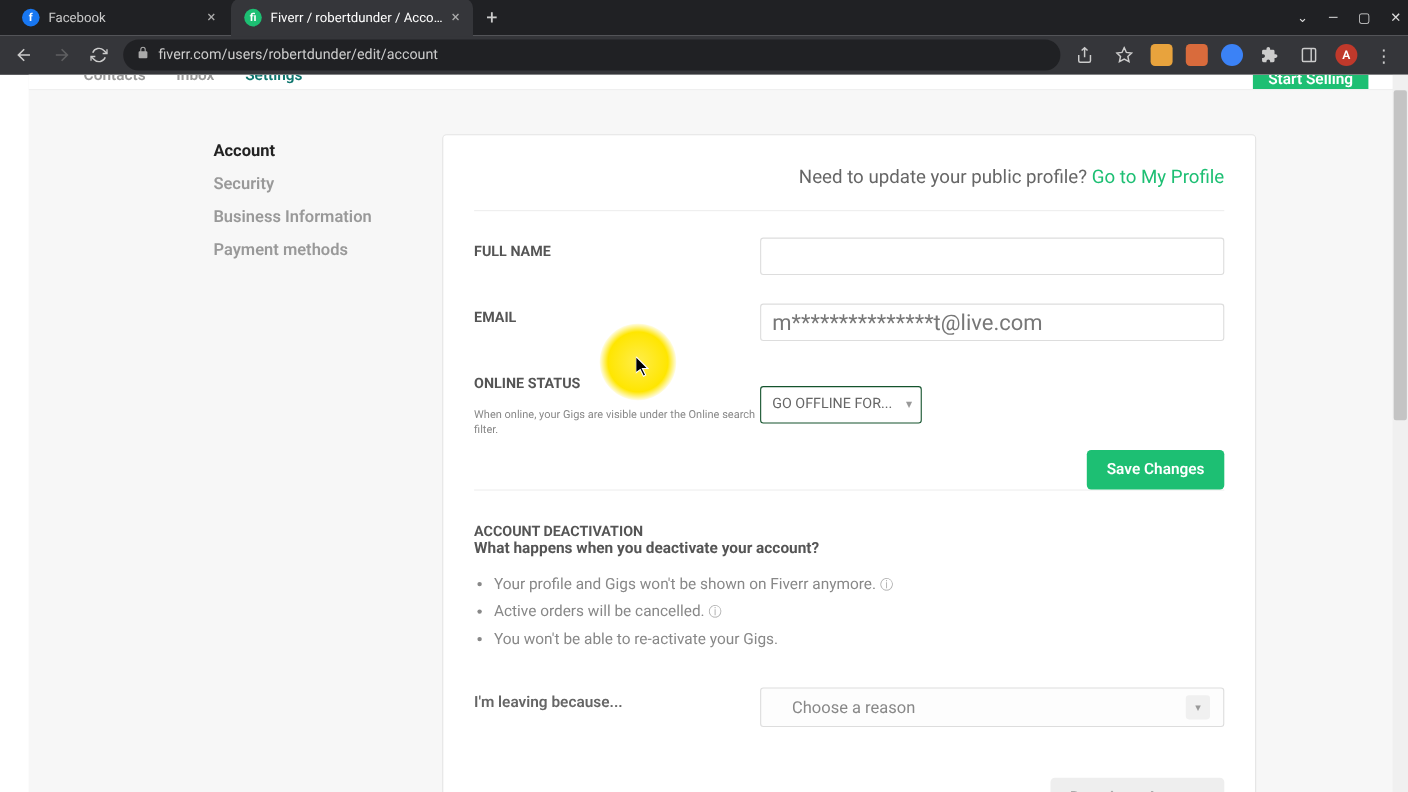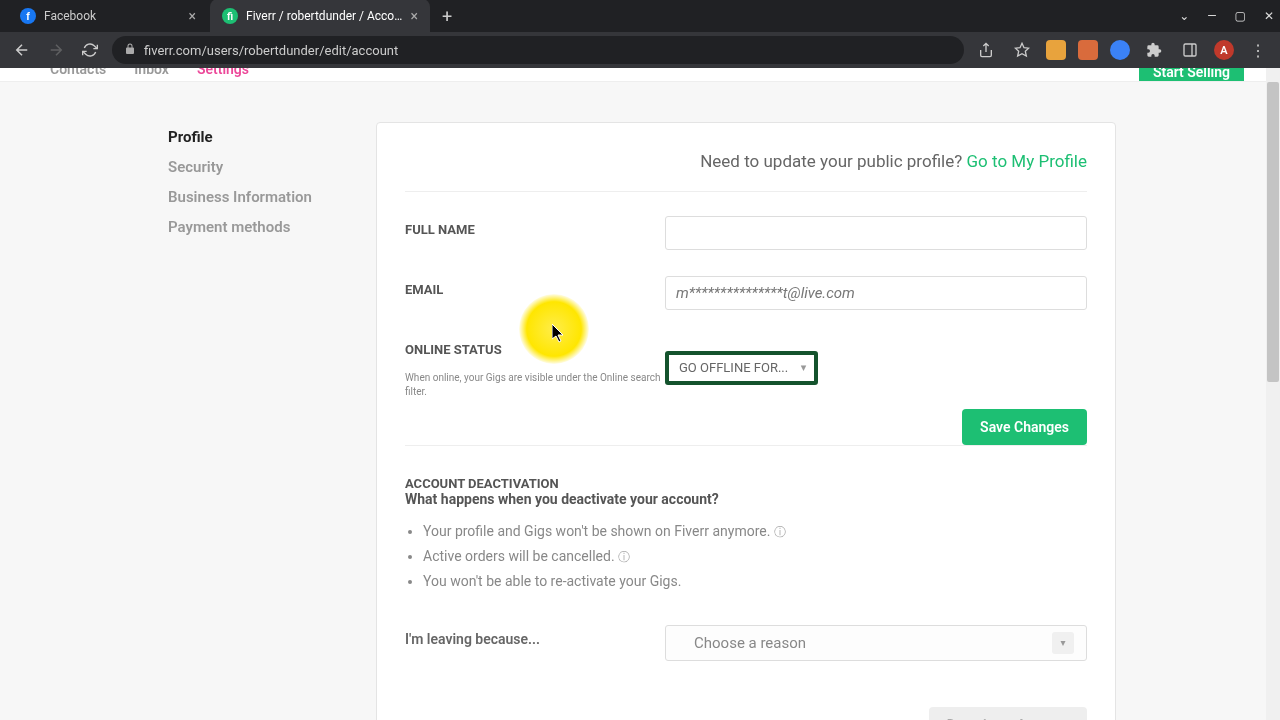--- a/index.html
+++ b/index.html
@@ -16,41 +16,41 @@
 .newtab { color: #ccc; font-size: 18px; padding: 0 10px; height: 34px; display: flex; align-items: center; }
 
 .addrbar { height: 36px; background: #35363a; display: flex; align-items: center; padding: 0 10px; gap: 10px; }
 .nav-icon { color: #ccc; display: flex; align-items: center; justify-content: center; width: 24px; height: 24px; }
 .urlbox { flex: 1; background: #202124; border-radius: 16px; height: 28px; display: flex; align-items: center; padding: 0 12px; color: #ccc; font-size: 13px; }
 .urlbox .lock { margin-right: 8px; }
 .ext-icons { display: flex; gap: 12px; align-items: center; }
 .ext-icon { width: 20px; height: 20px; border-radius: 4px; }
 
 
-.page { background: #f7f7f7; height: calc(720px - 32px - 36px - 36px); position: relative; overflow: hidden; }
+.page { background: #f7f7f7; height: calc(720px - 32px - 36px - 36px); position: relative; overflow: hidden; margin-left: 26px; }
 .top-nav { height: 14px; background: #fff; border-bottom: 1px solid #eee; display: flex; align-items: center; padding: 0 50px; position: relative; overflow: hidden; }
 .top-nav-items { display: flex; gap: 28px; color: #999; font-size: 14px; font-weight: 600; position: relative; top: -6px; }
-.top-nav-items .navitem.active { color: #ec4899; }
+.top-nav-items .navitem.active { color: #0f766e; }
 .start-selling { position: absolute; right: 36px; top: -12px; background: #1dbf73; color: #fff; padding: 8px 14px; border-radius: 4px; font-size: 14px; font-weight: 600; }
 
 .content-wrap { display: flex; padding: 40px 100px 0 168px; gap: 48px; }
 .sidebar { width: 160px; padding-top: 0; }
 .sidebar-item { color: #999; font-size: 15px; padding: 6px 0; font-weight: 600; cursor: pointer; }
 .sidebar-item.active { color: #222; font-weight: 700; }
 
 .main-panel { background: #fff; border: 1px solid #e4e4e4; border-radius: 4px; width: 740px; padding: 28px; }
 .profile-hint { text-align: right; color: #666; font-size: 17px; padding-bottom: 20px; border-bottom: 1px solid #eee; margin-bottom: 24px; }
 .profile-hint a { color: #1dbf73; text-decoration: none; }
 
 .form-row { display: flex; align-items: flex-start; margin-bottom: 26px; }
 .form-label { width: 260px; color: #555; font-size: 13px; font-weight: 700; text-transform: uppercase; padding-top: 6px; }
 .form-label .sub { font-weight: 400; text-transform: none; color: #888; font-size: 10px; margin-top: 14px; line-height: 1.4; }
 .form-field { flex: 1; }
-.text-input { width: 100%; height: 34px; border: 1px solid #ddd; border-radius: 3px; padding: 16px 10px; font-size: 15px; color: #777; font-style: italic; }
-.select-box { height: 34px; border: 4px solid #14532d; border-radius: 3px; padding: 0 26px 0 10px; font-size: 13px; color: #666; display: inline-flex; align-items: center; position: relative; background: #fff; cursor: pointer; }
+.text-input { width: 100%; height: 34px; border: 1px solid #ddd; border-radius: 3px; padding: 16px 10px; font-size: 20px; color: #777; }
+.select-box { height: 34px; border: 1px solid #14532d; border-radius: 3px; padding: 0 26px 0 10px; font-size: 13px; color: #666; display: inline-flex; align-items: center; position: relative; background: #fff; cursor: pointer; }
 .select-box::after { content: "▾"; position: absolute; right: 8px; color: #999; font-size: 11px; }
 .select-wide { width: 100%; height: 36px; border: 1px solid #ddd; border-radius: 3px; padding: 0 28px; font-size: 15px; color: #888; display: flex; align-items: center; position: relative; background: #fdfdfd; cursor: pointer; }
 .select-wide::after { content: "▾"; position: absolute; right: 12px; color: #999; background: #f0f0f0; width: 22px; height: 22px; display: flex; align-items: center; justify-content: center; border-radius: 3px; font-size: 10px; }
 
 .save-btn { background: #1dbf73; color: #fff; border: none; padding: 10px 18px; border-radius: 4px; font-size: 14px; font-weight: 600; float: right; cursor: pointer; }
 .divider { border-top: 1px solid #eee; margin: 30px 0 24px; clear: both; }
 
 .deact-title { color: #555; font-size: 13px; font-weight: 700; text-transform: uppercase; }
 .deact-q { color: #555; font-size: 14px; font-weight: 700; margin-bottom: 12px; }
 .deact-list { list-style: disc; padding-left: 18px; color: #888; font-size: 14px; line-height: 1.8; }
@@ -146,21 +146,21 @@
     <div class="top-nav-items">
       <span class="navitem">Contacts</span>
       <span class="navitem">Inbox</span>
       <span class="navitem active">Settings</span>
     </div>
     <div class="start-selling">Start Selling</div>
   </div>
 
   <div class="content-wrap">
     <div class="sidebar">
-      <div class="sidebar-item active">Profile</div>
+      <div class="sidebar-item active">Account</div>
       <div class="sidebar-item">Security</div>
       <div class="sidebar-item">Business Information</div>
       <div class="sidebar-item">Payment methods</div>
     </div>
 
     <div class="main-panel">
       <div class="profile-hint">
         <span>Need to update your public profile?</span>
         <a href="#">Go to My Profile</a>
       </div>

